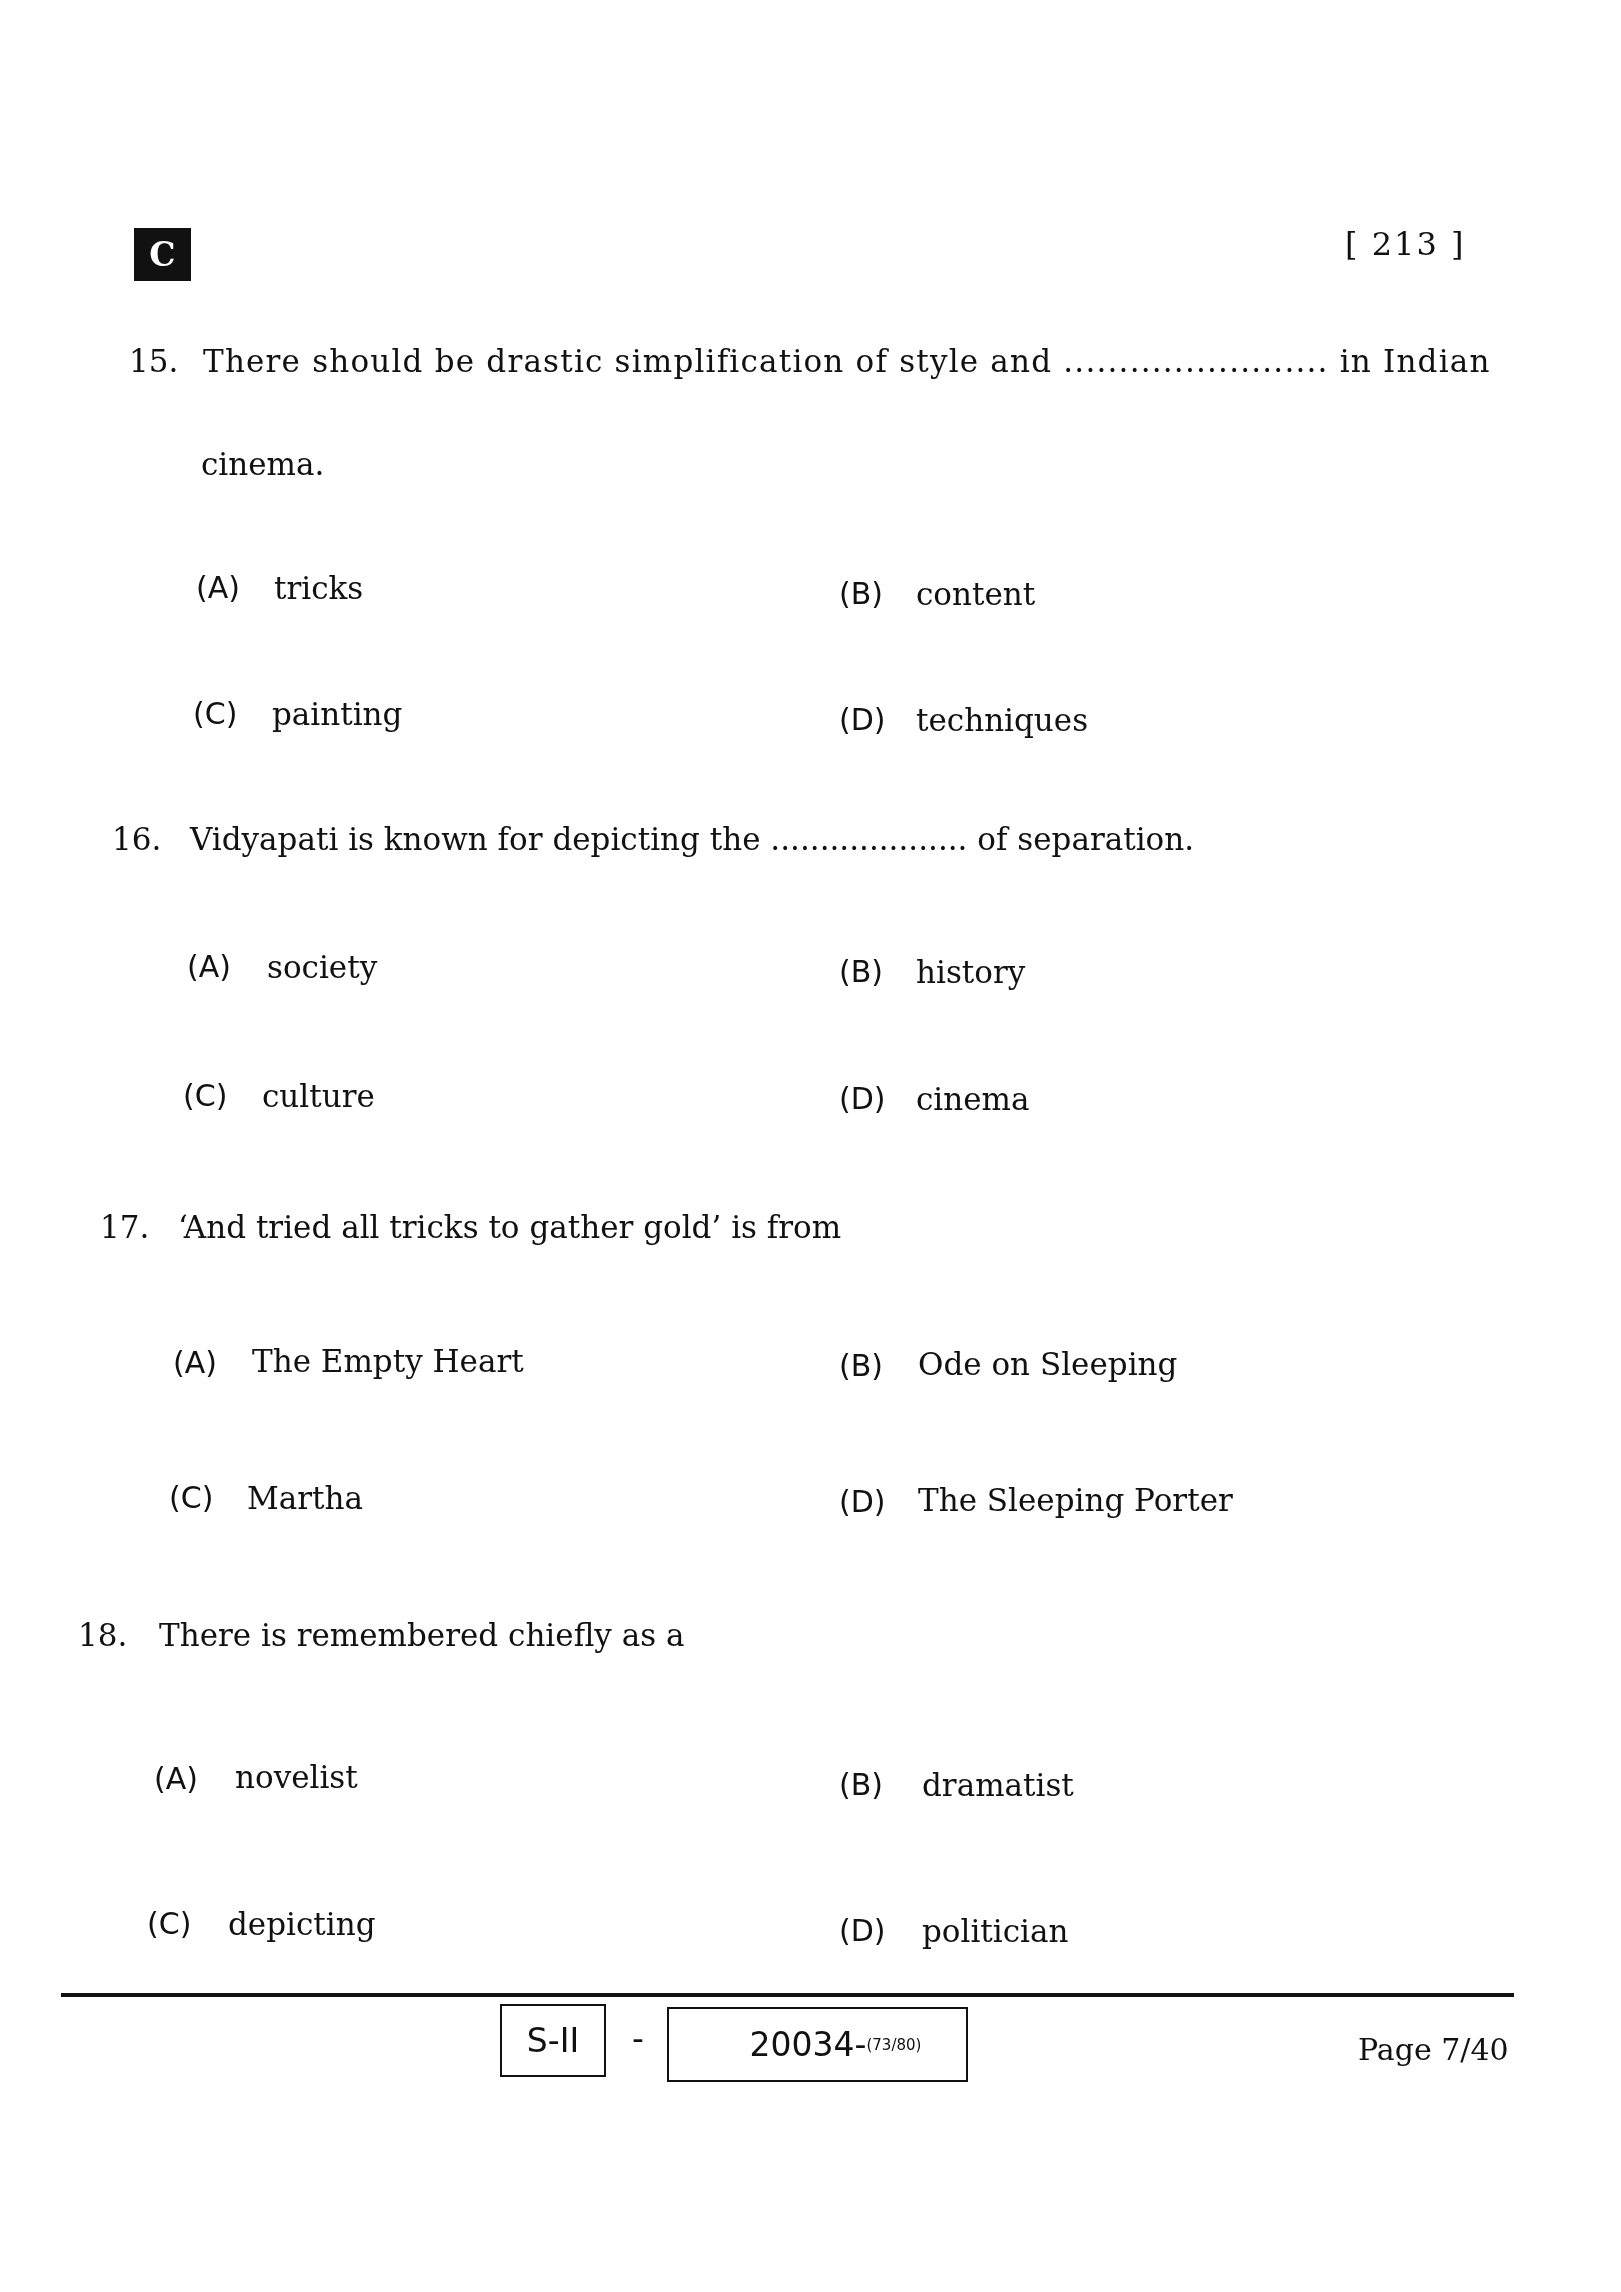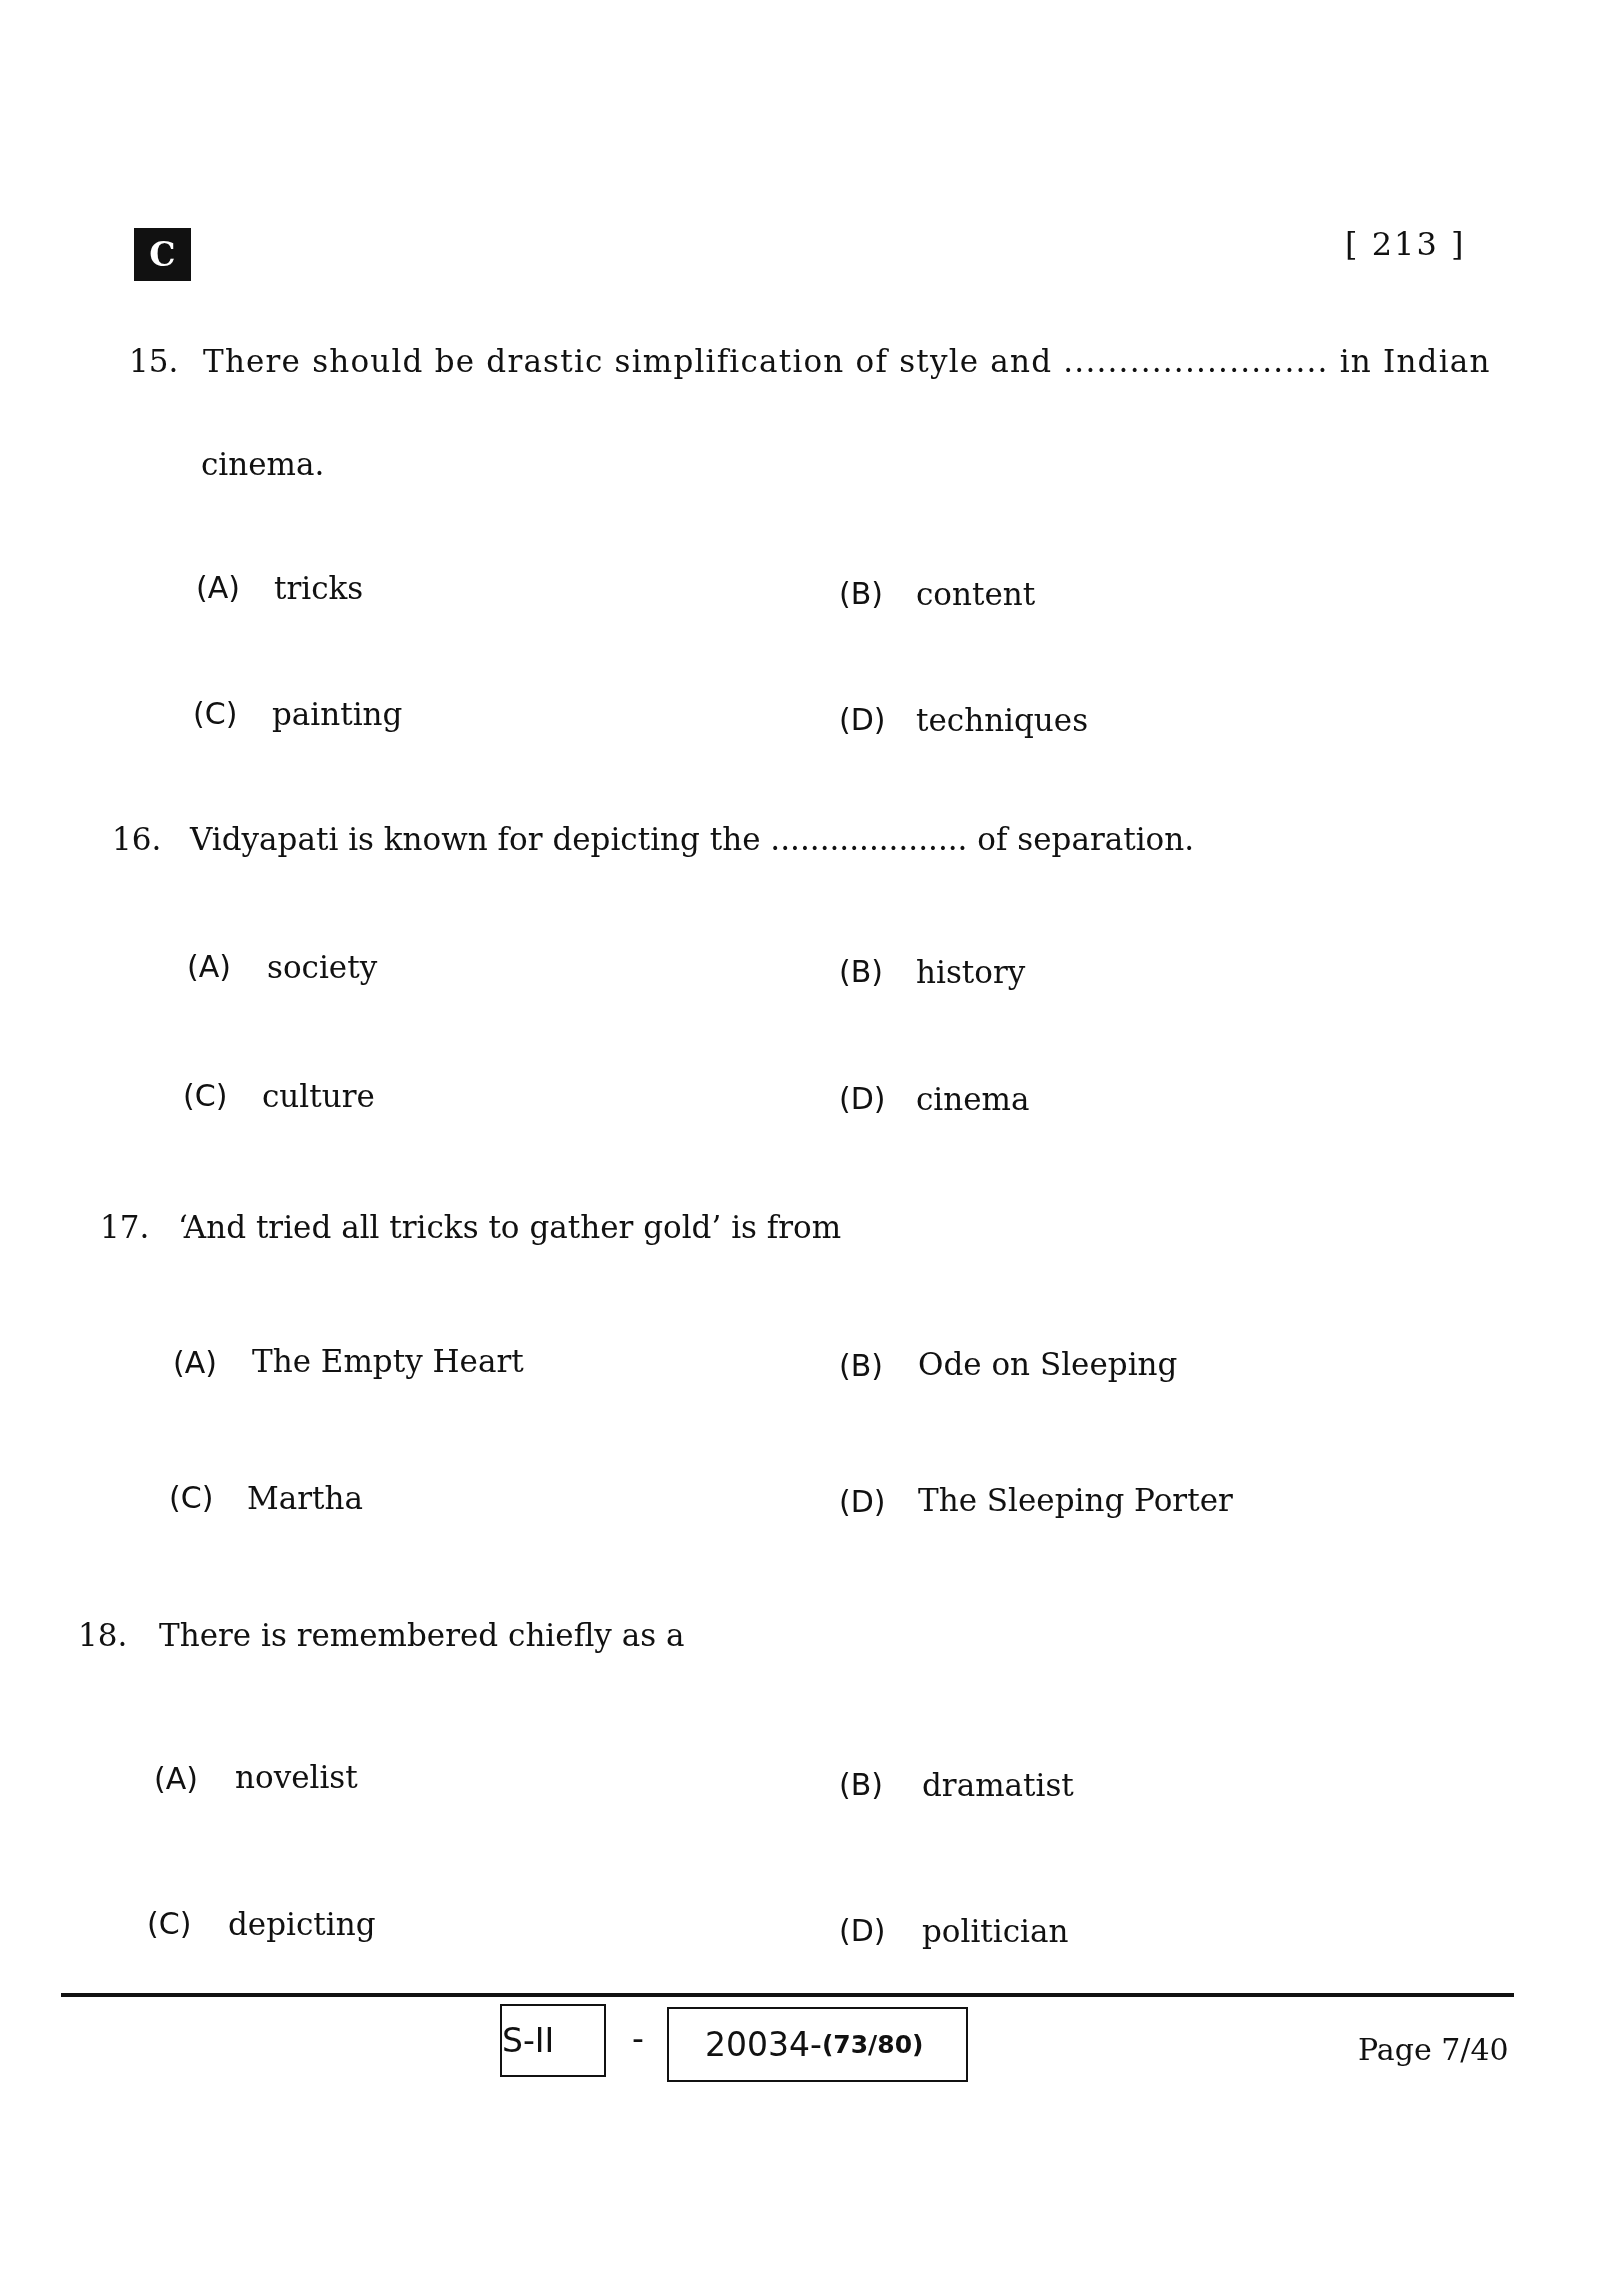--- a/index.html
+++ b/index.html
@@ -8,25 +8,25 @@
   .abs { position:absolute; white-space:nowrap; }
   .set-badge { left:134px; top:228px; width:57px; height:53px; background:#111; color:#fff;
                font-size:33px; font-weight:bold; display:flex; align-items:center; justify-content:center; }
   .code { left:1345px; top:225px; font-size:32px; letter-spacing:2px; }
   .q { font-size:31px; }
   .qnum { font-size:31px; }
   .opt { font-size:31px; }
   .optl { font-size:30px; font-family:"DejaVu Sans","Liberation Sans",sans-serif; }
   .rule { left:61px; top:1993px; width:1453px; height:3.9px; background:#111; }
   .box { border:2.9px solid #111; font-family:"DejaVu Sans","Liberation Sans",sans-serif; font-size:33px;
-         display:flex; align-items:center; }
+         display:flex; align-items:center; justify-content:center; }
   .box1 { left:500px; top:2004px; width:102px; height:69px; }
   .dash { left:632px; top:2019px; font-size:33px; font-family:"DejaVu Sans",sans-serif; }
   .box2 { left:667px; top:2007px; width:261px; height:71px;padding-left:36px; }
-  .box2 small { font-size:25px; font-weight:bold; }
+  .box2 small { font-size:15px; font-weight:normal; }
   .page { left:1358px; top:2032px; font-size:30px; }
 </style>
 </head>
 <body>
 
 <div class="abs set-badge">C</div>
 <div class="abs code">[ 213 ]</div>
 
 <div class="abs qnum" style="left:129px;top:343px">15.</div>
 <div class="abs q" style="left:203px;top:343px;letter-spacing:1.2px">There should be drastic simplification of style and ........................ in Indian</div>

